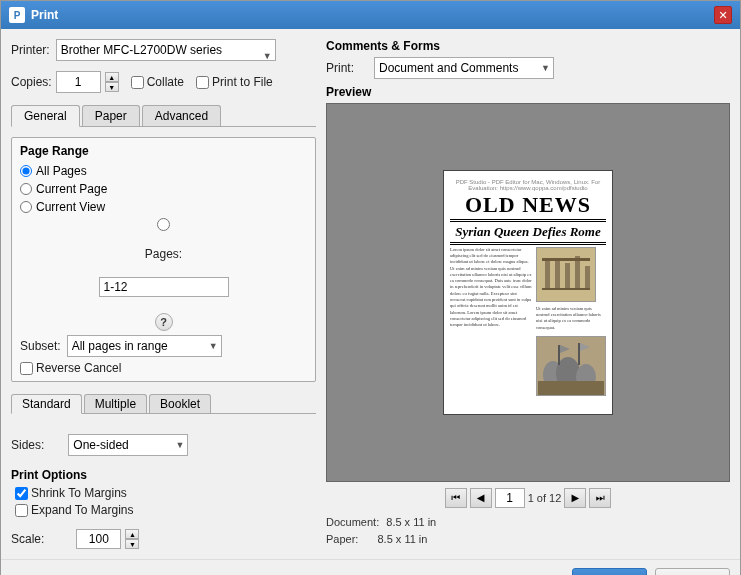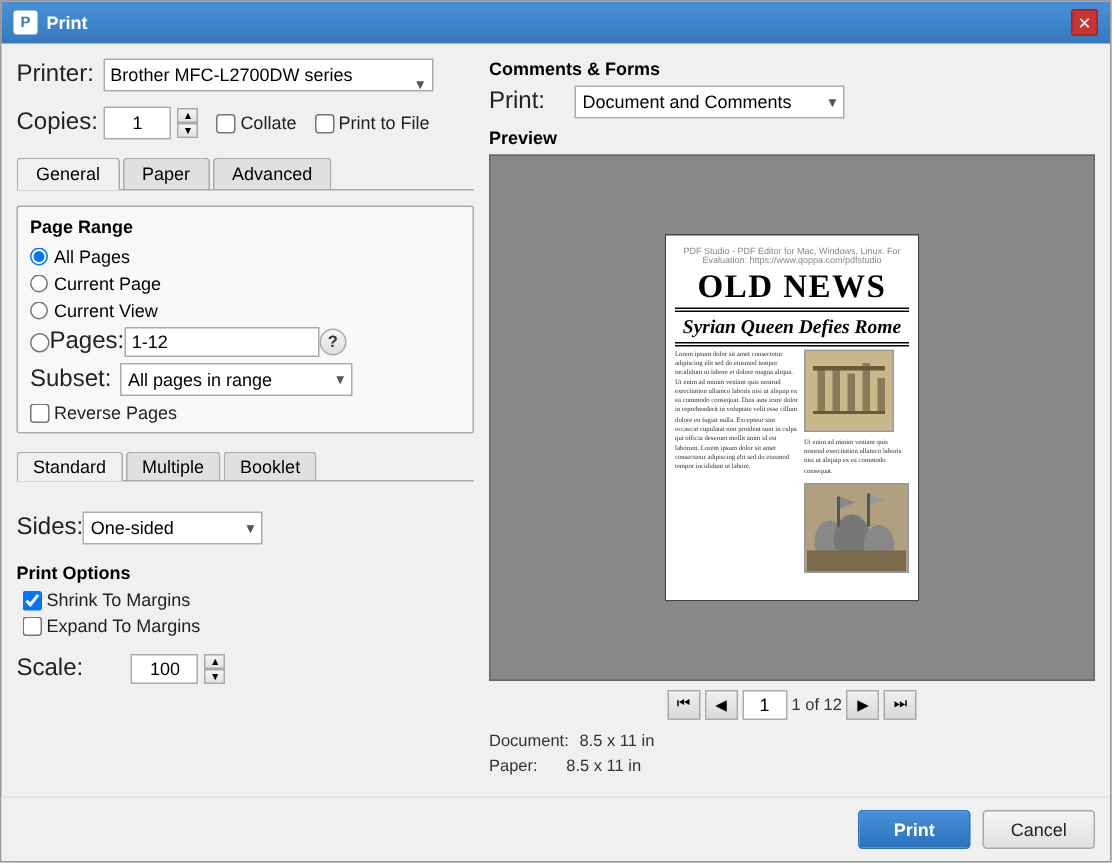--- a/index.html
+++ b/index.html
@@ -77,21 +77,21 @@
       display: flex;
       flex-direction: column;
       gap: 6px;
     }
     .right-panel {
       flex: 1;
       display: flex;
       flex-direction: column;
     }
     label {
-      font-size: 16px;
+      font-size: 12px;
       color: #222;
     }
     .printer-select {
       border: 1px solid #aaa;
       background: white;
       padding: 2px 4px;
       font-size: 12px;
       height: 22px;
       width: 100%;
       appearance: none;
@@ -195,21 +195,22 @@
       font-size: 12px;
       cursor: pointer;
     }
     .radio-label input[type=radio] {
       width: 12px;
       height: 12px;
     }
     .pages-row {
       display: flex;
       align-items: center;
-      gap: 0;
+      gap: 16px;
+      flex-direction: column;
     }
     .pages-input {
       width: 130px;
       height: 20px;
       border: 1px solid #aaa;
       background: white;
       font-size: 12px;
       padding: 0 4px;
     }
     .help-btn {
@@ -275,21 +276,21 @@
     .sub-tab.active {
       background: #f0f0f0;
       border-bottom: 1px solid #f0f0f0;
       margin-bottom: -1px;
       z-index: 1;
       position: relative;
     }
     .sides-row {
       display: flex;
       align-items: center;
-      gap: 0;
+      gap: 24px;
       margin-bottom: 6px;
     }
     .sides-select-wrap {
       position: relative;
       display: inline-flex;
       align-items: center;
     }
     .sides-select-wrap select {
       width: 120px;
       height: 22px;
@@ -628,21 +629,21 @@
         <div class="subset-row">
           <label>Subset:</label>
           <div class="subset-select-wrap">
             <select>
               <option>All pages in range</option>
             </select>
           </div>
         </div>
         <label class="checkbox-label" style="margin-top:4px">
           <input type="checkbox" style="">
-          <span>Reverse Pages</span>
+          <span>Reverse Cancel</span>
         </label>
       </div>
 
       <div class="sub-tab-bar">
         <div class="sub-tab active">Standard</div>
         <div class="sub-tab">Multiple</div>
         <div class="sub-tab">Booklet</div>
       </div>
 
       <div class="sides-row">

